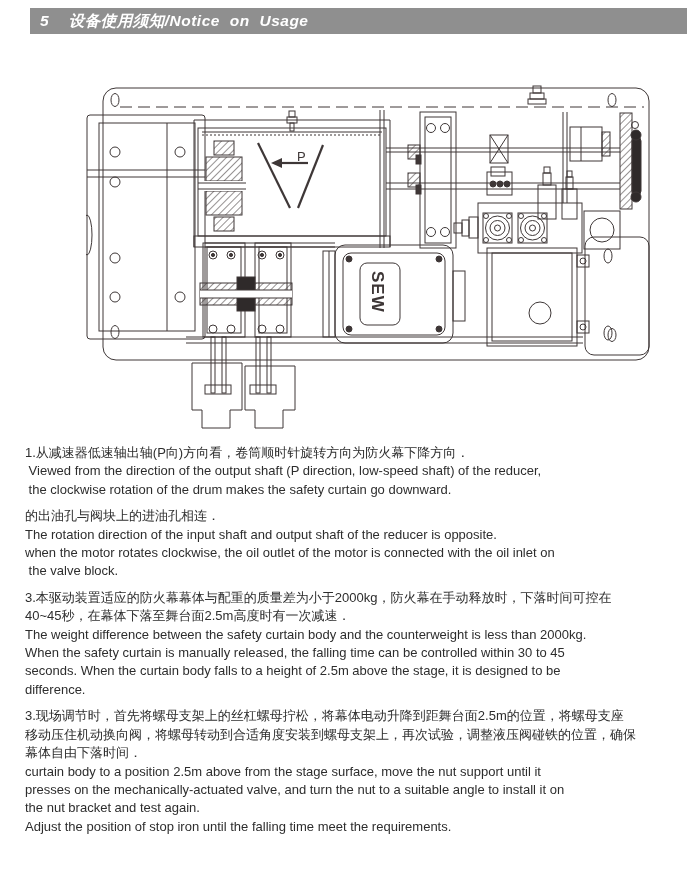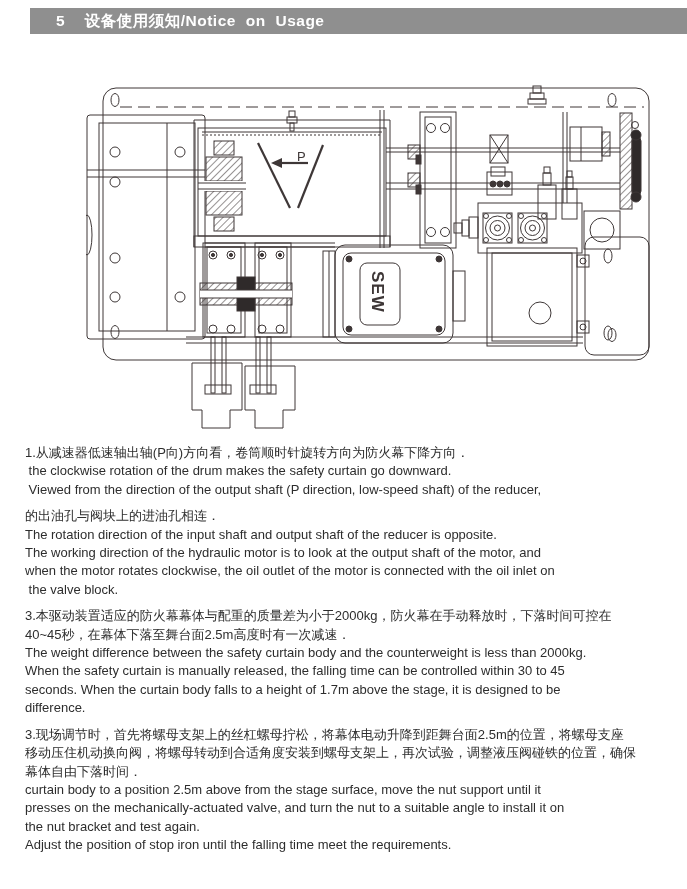--- a/index.html
+++ b/index.html
@@ -7,21 +7,21 @@
     width:687px;height:889px;position:relative;background:#ffffff;
     font-family:"Liberation Sans", sans-serif;
   }
   .page{position:absolute;inset:0;overflow:hidden;background:#fff;}
   .header-bar{
     position:absolute;left:30px;top:8px;width:657px;height:26px;
     background:#8f8f8f;display:flex;align-items:center;
   }
   .header-title{
     color:#ffffff;font-weight:bold;font-size:15.5px;
-    padding-left:26px;letter-spacing:.5px;word-spacing:5px;white-space:pre;
+    padding-left:10px;letter-spacing:.5px;word-spacing:5px;white-space:pre;font-style:italic;
   }
   .drawing-wrap{position:absolute;left:86px;top:85px;width:570px;height:352px;}
   svg{display:block;}
   .notices{
     position:absolute;left:25px;top:444px;width:648px;
     color:#2d2d2d;font-size:13px;
   }
   .notice{margin:0 0 8px 0;padding:0;}
   .line{line-height:18.4px;white-space:pre;}
 </style>
@@ -247,36 +247,35 @@
         <rect x="499" y="152" width="64" height="118" rx="9"></rect>
         <ellipse cx="522" cy="171" rx="4" ry="7"></ellipse>
         <ellipse cx="522" cy="248" rx="4" ry="7"></ellipse>
       </g>
     </svg>
   </div>
 
   <div class="notices">
     <p class="notice">
       <span class="line" style="display:block">1.从减速器低速轴出轴(P向)方向看，卷筒顺时针旋转方向为防火幕下降方向．</span>
+      <span class="line" style="display:block"> Viewed from the direction of the output shaft (P direction, low-speed shaft) of the reducer,</span>
       <span class="line" style="display:block"> the clockwise rotation of the drum makes the safety curtain go downward.</span>
-      <span class="line" style="display:block"> Viewed from the direction of the output shaft (P direction, low-speed shaft) of the reducer,</span>
     </p>
     <p class="notice">
       <span class="line" style="display:block">的出油孔与阀块上的进油孔相连．</span>
       <span class="line" style="display:block">The rotation direction of the input shaft and output shaft of the reducer is opposite.</span>
-      <span class="line" style="display:block">The working direction of the hydraulic motor is to look at the output shaft of the motor, and</span>
       <span class="line" style="display:block">when the motor rotates clockwise, the oil outlet of the motor is connected with the oil inlet on</span>
       <span class="line" style="display:block"> the valve block.</span>
     </p>
     <p class="notice">
       <span class="line" style="display:block">3.本驱动装置适应的防火幕幕体与配重的质量差为小于2000kg，防火幕在手动释放时，下落时间可控在</span>
       <span class="line" style="display:block">40~45秒，在幕体下落至舞台面2.5m高度时有一次减速．</span>
       <span class="line" style="display:block">The weight difference between the safety curtain body and the counterweight is less than 2000kg.</span>
       <span class="line" style="display:block">When the safety curtain is manually released, the falling time can be controlled within 30 to 45</span>
-      <span class="line" style="display:block">seconds. When the curtain body falls to a height of 1.7m above the stage, it is designed to be</span>
+      <span class="line" style="display:block">seconds. When the curtain body falls to a height of 2.5m above the stage, it is designed to be</span>
       <span class="line" style="display:block">difference.</span>
     </p>
     <p class="notice">
       <span class="line" style="display:block">3.现场调节时，首先将螺母支架上的丝杠螺母拧松，将幕体电动升降到距舞台面2.5m的位置，将螺母支座</span>
       <span class="line" style="display:block">移动压住机动换向阀，将螺母转动到合适角度安装到螺母支架上，再次试验，调整液压阀碰铁的位置，确保</span>
       <span class="line" style="display:block">幕体自由下落时间．</span>
       <span class="line" style="display:block">curtain body to a position 2.5m above from the stage surface, move the nut support until it</span>
       <span class="line" style="display:block">presses on the mechanically-actuated valve, and turn the nut to a suitable angle to install it on</span>
       <span class="line" style="display:block">the nut bracket and test again.</span>
       <span class="line" style="display:block">Adjust the position of stop iron until the falling time meet the requirements.</span>

